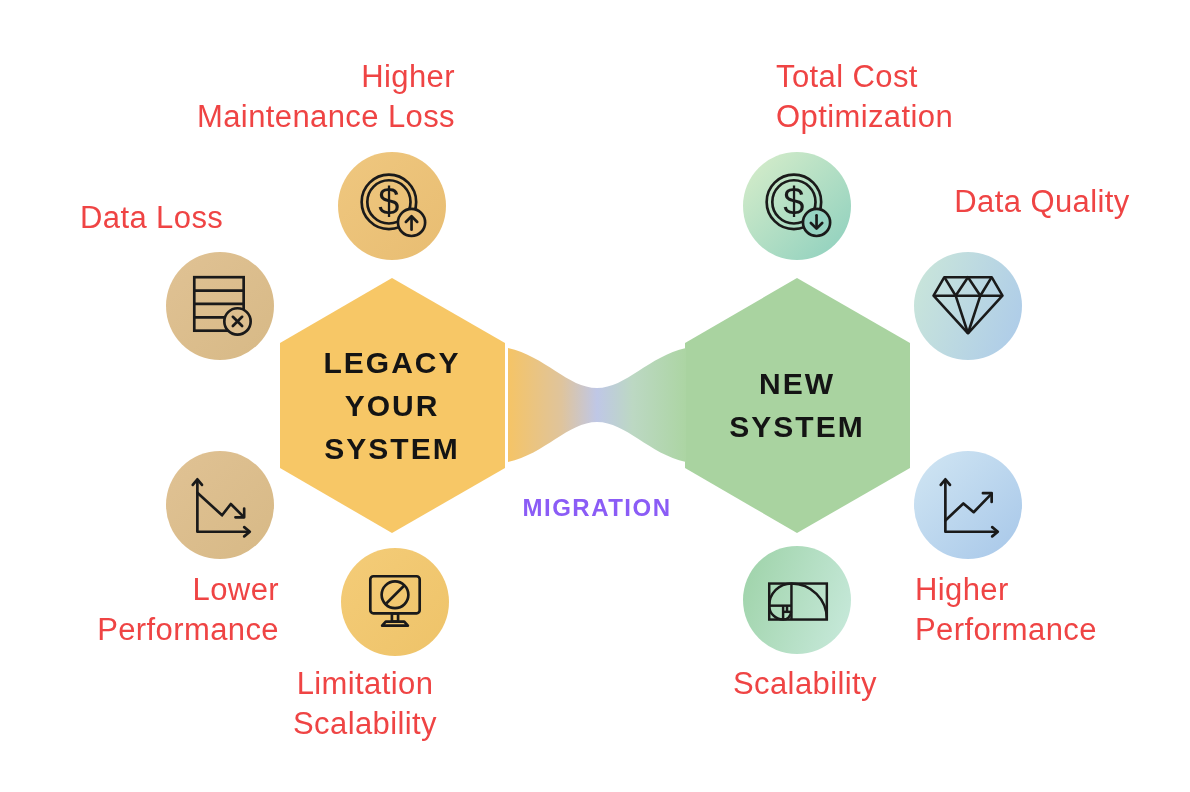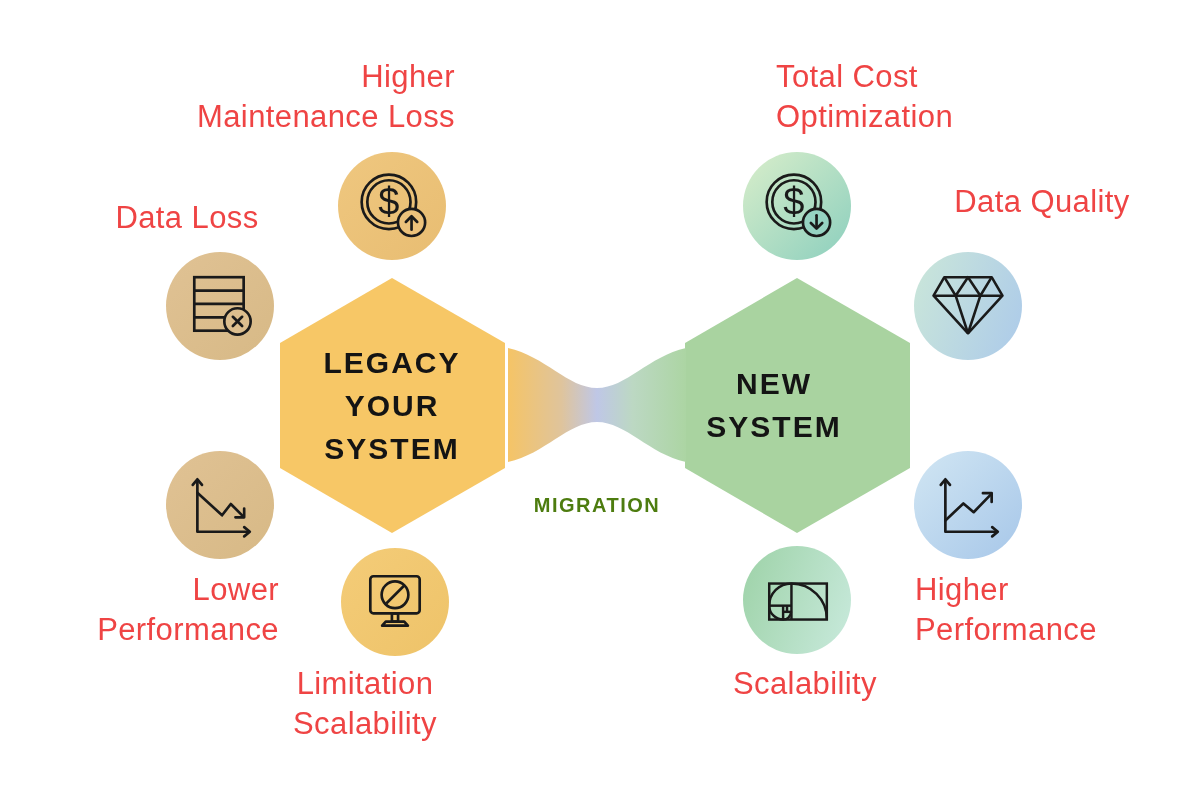--- a/index.html
+++ b/index.html
@@ -13,46 +13,46 @@
     letter-spacing:0.4px; color:#ef4444;
   }
   .side-label span { display:block; }
   .hex-label {
     position:absolute; font-weight:700; font-size:30px; line-height:43px;
     letter-spacing:2px; color:#141414; text-align:center;
   }
   .hex-label span { display:block; }
   .migration-label {
     position:absolute; left:447px; top:494px; width:300px; text-align:center;
-    font-weight:700; font-size:20px; letter-spacing:1.5px; color:#4d7c0f;
+    font-weight:700; font-size:24px; letter-spacing:1.5px; color:#8b5cf6;
   }
   .icon-circle {
     position:absolute; width:108px; height:108px; border-radius:50%;
     display:flex; align-items:center; justify-content:center;
   }
   
   #c-maintenance { left:338px; top:152px; background:linear-gradient(135deg,#EFC77F,#E8BD72); }
   #c-dataloss    { left:166px; top:252px; background:linear-gradient(135deg,#E0C294,#D7B986); }
   #c-lowerperf   { left:166px; top:451px; background:linear-gradient(135deg,#E0C294,#D7B986); }
   #c-techlimit   { left:341px; top:548px; background:linear-gradient(135deg,#F4CC78,#EEC369); }
   #c-totalcost   { left:743px; top:152px; background:linear-gradient(135deg,#D9EECA,#8CCFBE); }
   #c-dataquality { left:914px; top:252px; background:linear-gradient(110deg,#CBE7D9,#ACCAEA); }
   #c-higherperf  { left:914px; top:451px; background:linear-gradient(135deg,#D1E6F3,#A7C7E9); }
   #c-scalability { left:743px; top:546px; background:linear-gradient(110deg,#9DD2A7,#C9EADD); }
   
   #lbl-hmc { left:115px; top:57px;  width:340px; text-align:right; }
   #lbl-tco { left:740px; top:57px;  width:340px; text-align:left;margin-left:36px; }
-  #lbl-dl  { left:72px;  top:198px; width:230px; text-align:center; }
+  #lbl-dl  { left:80px;  top:198px; width:230px; text-align:left; }
   #lbl-dq  { left:912px; top:182px; width:260px; text-align:center; }
   #lbl-lp  { left:30px;  top:570px; width:249px; text-align:right; }
   #lbl-hp  { left:915px; top:570px; width:260px; text-align:left; }
   #lbl-tl  { left:265px; top:664px; width:200px; text-align:center; }
   #lbl-sc  { left:733px; top:664px; width:220px; text-align:left; }
   #hex-left-label  { left:292px; top:341px; width:200px; }
-  #hex-right-label { left:674px; top:362px; width:200px; }
+  #hex-right-label { left:697px; top:362px; width:200px; }
   .ic { display:block; }
 </style>
 </head>
 <body>
 
 <div class="canvas">
 
   <svg class="bg-svg" width="1190" height="792" viewBox="0 0 1190 792">
     <defs>
       <linearGradient id="funnelGrad" gradientUnits="userSpaceOnUse" x1="508" y1="405" x2="686" y2="405">

